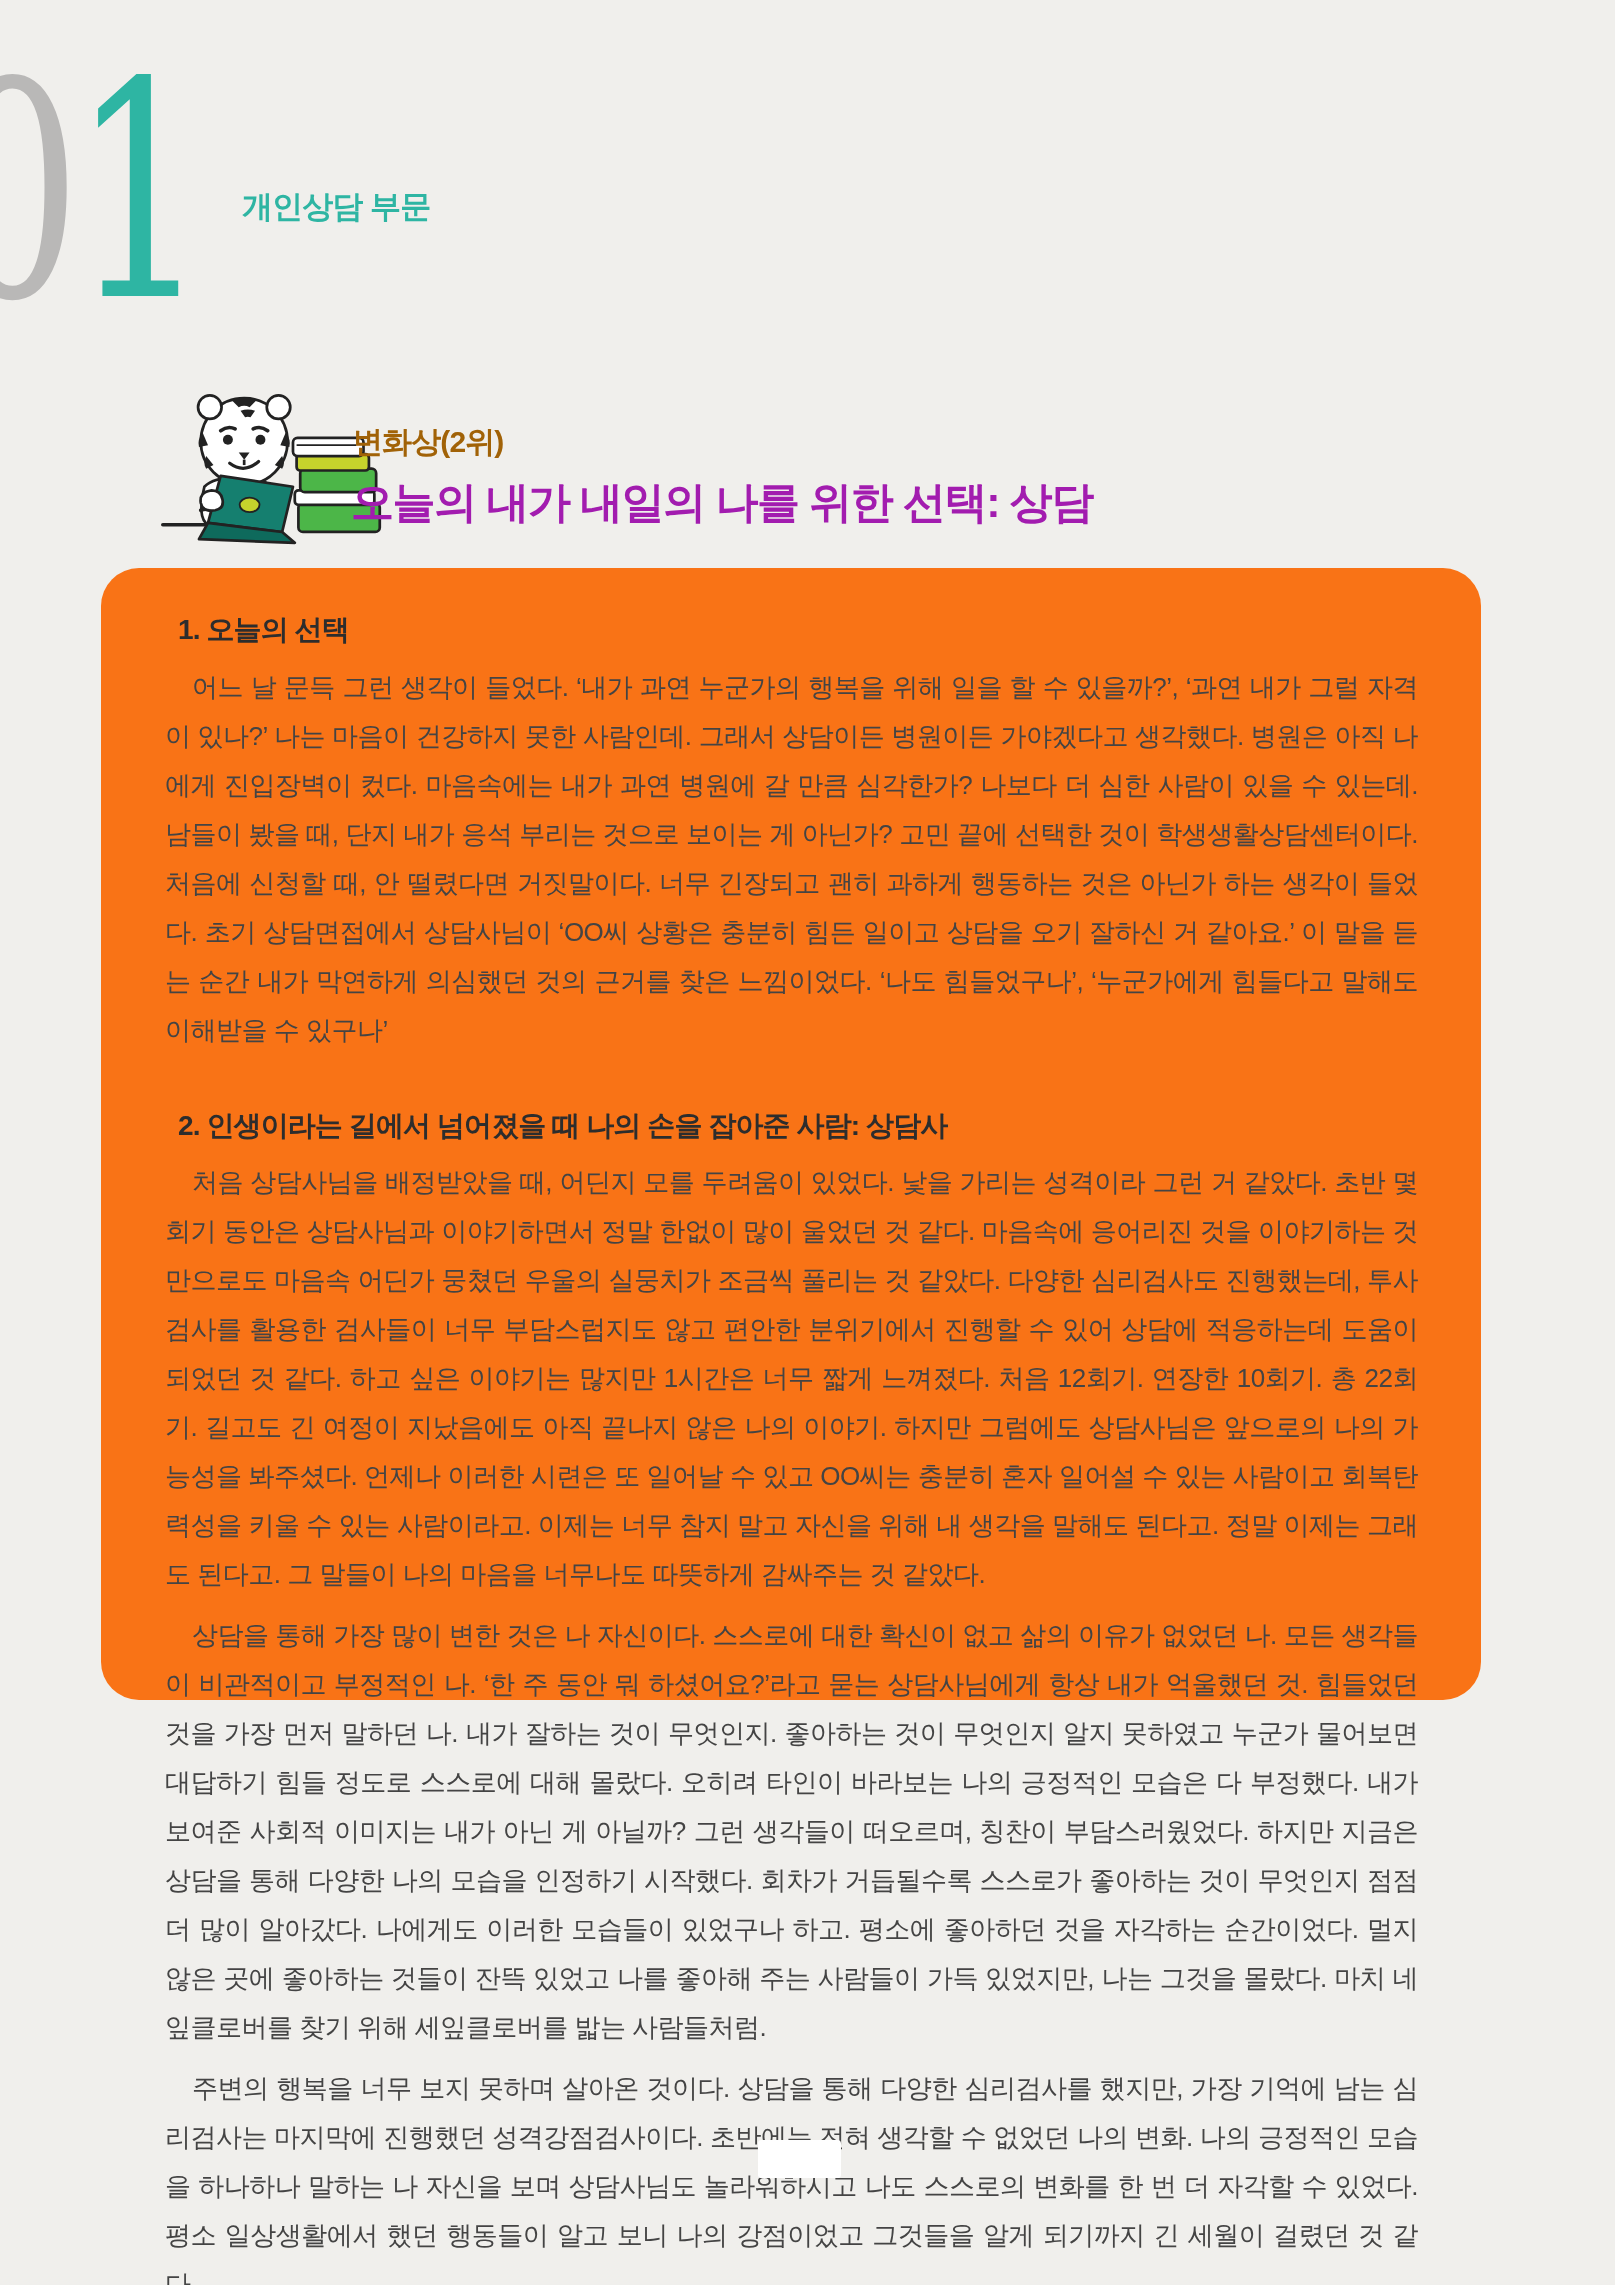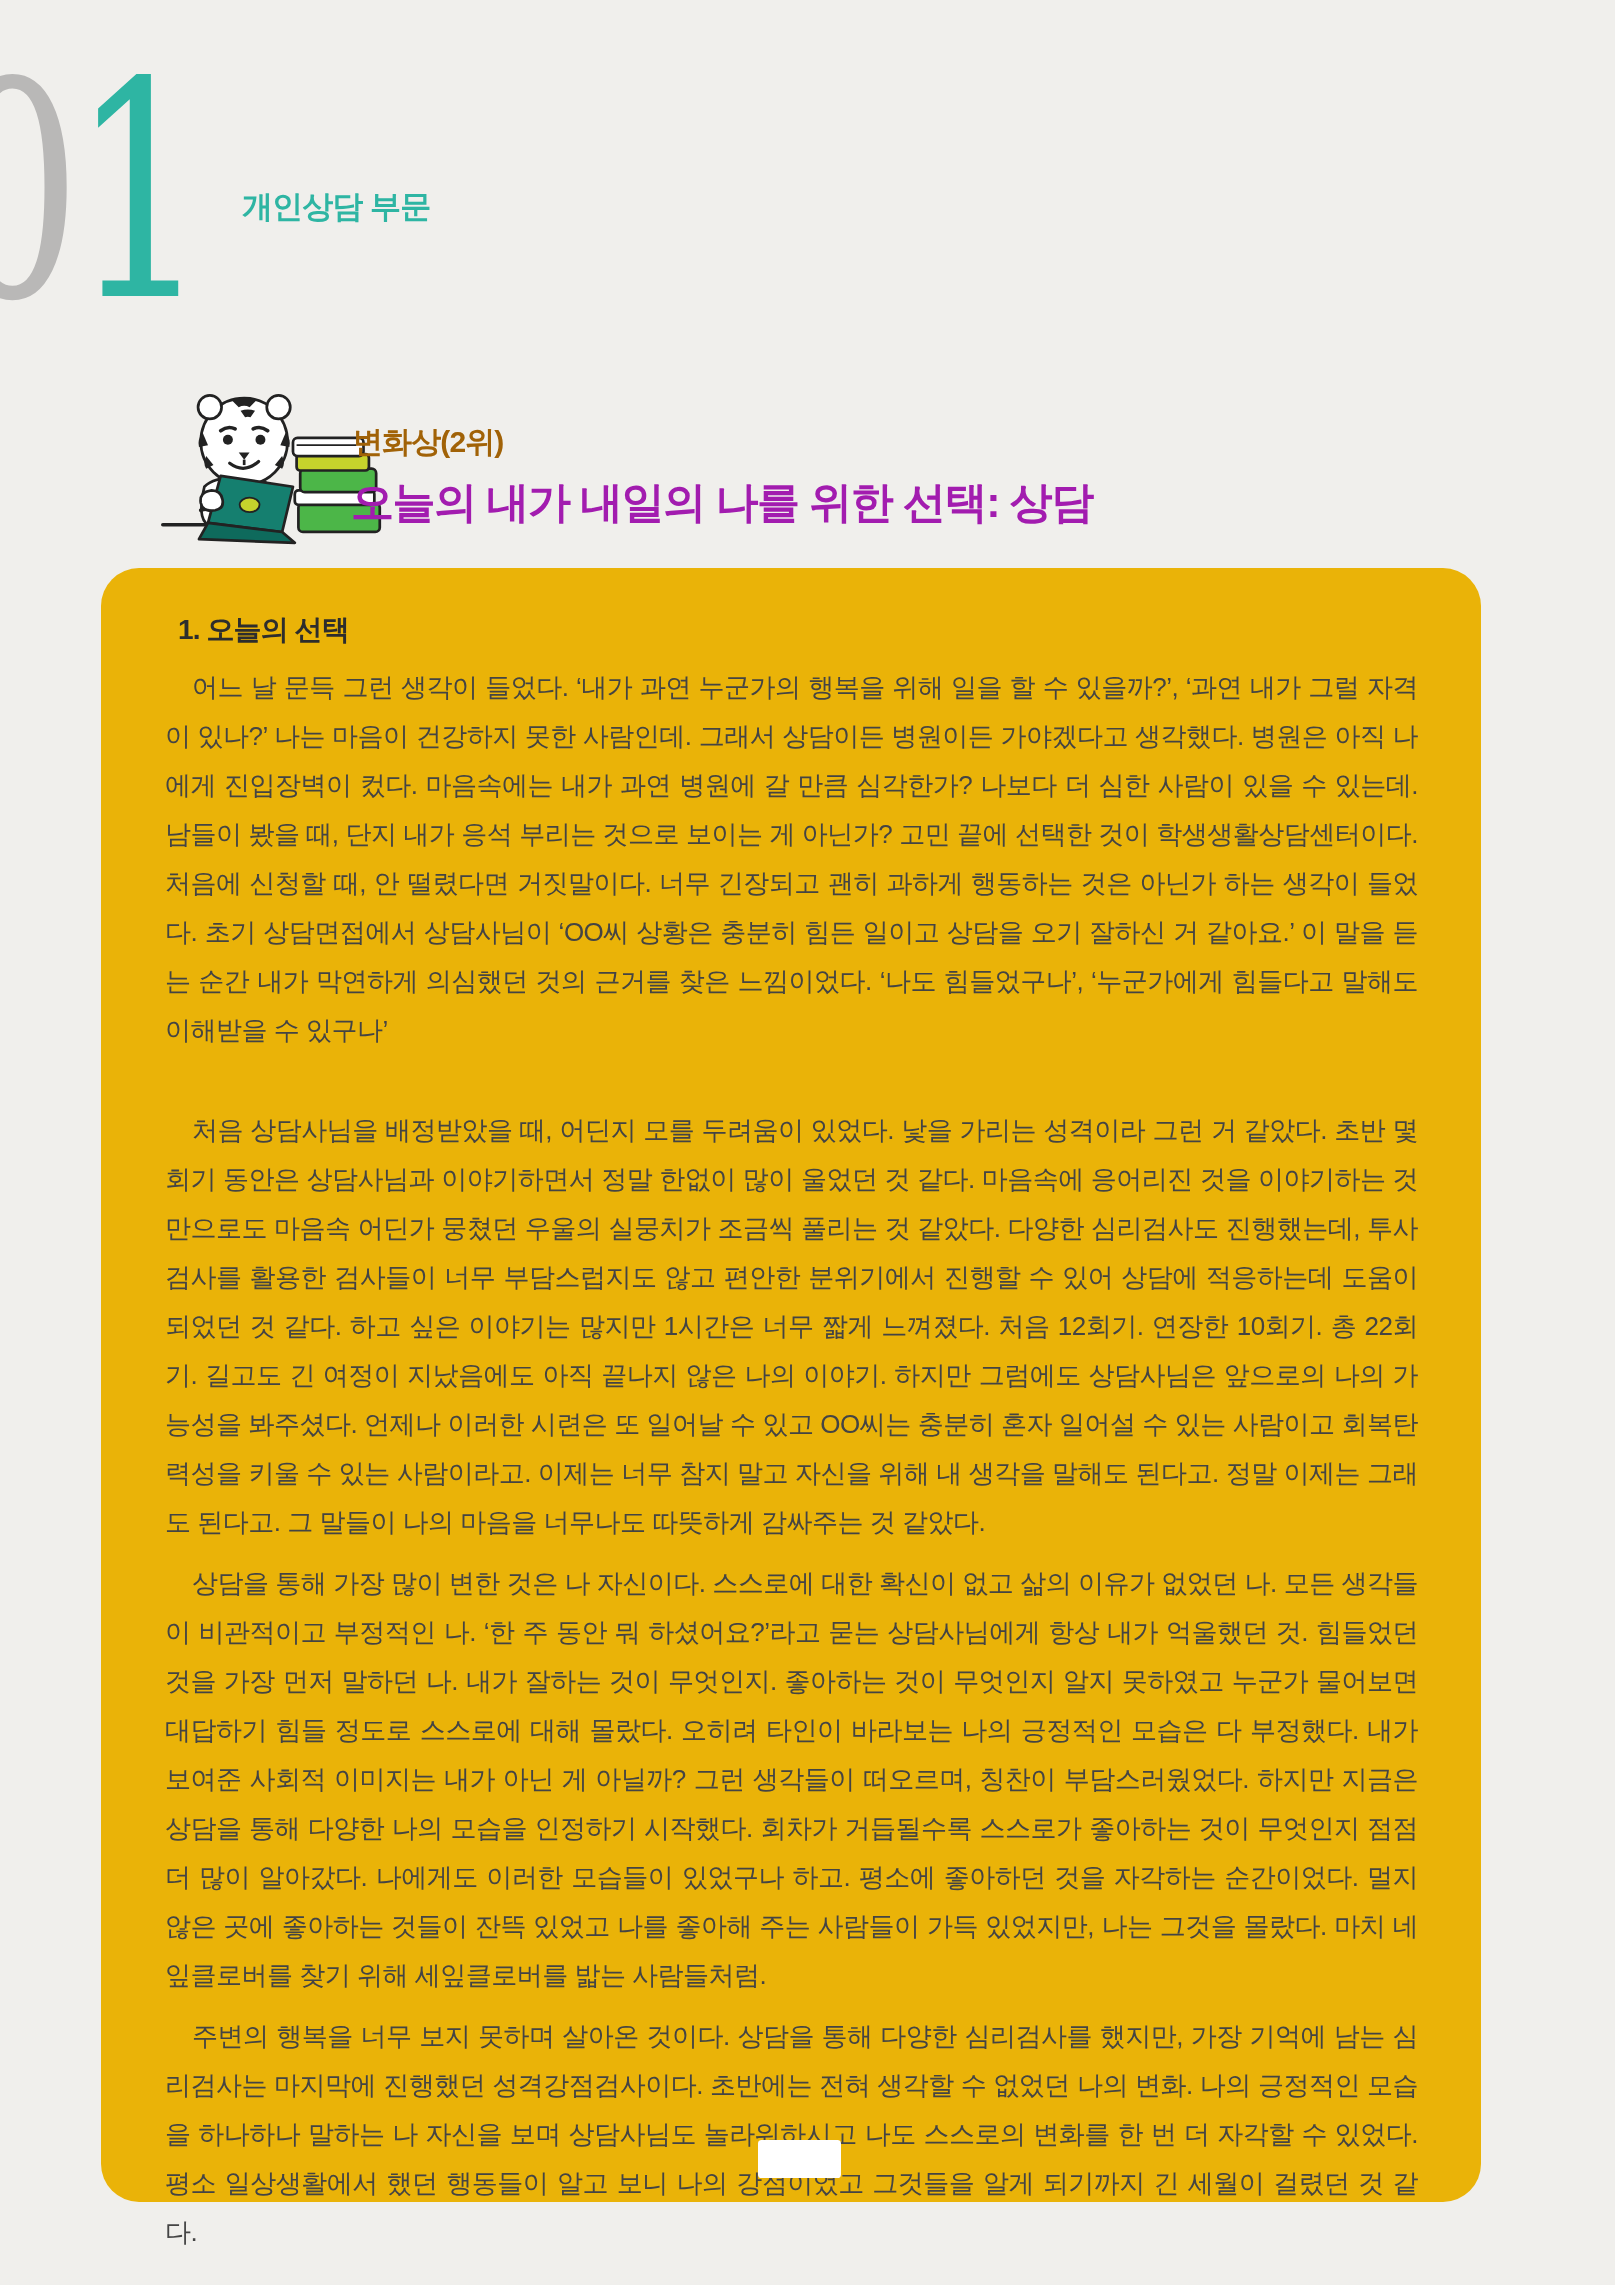--- a/index.html
+++ b/index.html
@@ -29,22 +29,22 @@
     position:absolute;left:353px;top:422px;
     font-size:30px;font-weight:bold;color:#a16207;letter-spacing:-0.9px;
   }
   .essay-title{
     position:absolute;left:351px;top:474px;
     font-size:43px;font-weight:bold;color:#a21caf;letter-spacing:-1.4px;
     white-space:nowrap;
   }
   
   .card{
-    position:absolute;left:101px;top:568px;width:1380px;height:1634px;
-    background:#eab308;border-radius:38px;
+    position:absolute;left:101px;top:568px;width:1380px;height:1132px;
+    background:#f97316;border-radius:38px;
     box-sizing:border-box;padding:42px 51px 0 52px;
   }
   .section + .section{margin-top:51px;}
   .section-heading{
     font-size:28px;font-weight:bold;color:#2d2d2d;letter-spacing:-0.9px;
     padding-left:25px;margin:0 0 12.7px 0;line-height:40px;
   }
   .para{
     margin:12px;font-size:26px;color:#444444;line-height:49px;
     text-align:justify;text-indent:27px;letter-spacing:-0.5px;
@@ -109,20 +109,21 @@
 
 <div class="award-label">변화상(2위)</div>
 <div class="essay-title">오늘의 내가 내일의 나를 위한 선택: 상담</div>
 
 <div class="card">
   <div class="section">
     <h3 class="section-heading">1. 오늘의 선택</h3>
     <p class="para">어느 날 문득 그런 생각이 들었다. ‘내가 과연 누군가의 행복을 위해 일을 할 수 있을까?’, ‘과연 내가 그럴 자격이 있나?’ 나는 마음이 건강하지 못한 사람인데. 그래서 상담이든 병원이든 가야겠다고 생각했다. 병원은 아직 나에게 진입장벽이 컸다. 마음속에는 내가 과연 병원에 갈 만큼 심각한가? 나보다 더 심한 사람이 있을 수 있는데. 남들이 봤을 때, 단지 내가 응석 부리는 것으로 보이는 게 아닌가? 고민 끝에 선택한 것이 학생생활상담센터이다. 처음에 신청할 때, 안 떨렸다면 거짓말이다. 너무 긴장되고 괜히 과하게 행동하는 것은 아닌가 하는 생각이 들었다. 초기 상담면접에서 상담사님이 ‘OO씨 상황은 충분히 힘든 일이고 상담을 오기 잘하신 거 같아요.’ 이 말을 듣는 순간 내가 막연하게 의심했던 것의 근거를 찾은 느낌이었다. ‘나도 힘들었구나’, ‘누군가에게 힘들다고 말해도 이해받을 수 있구나’</p>
   </div>
   <div class="section">
+    <h3 class="section-heading">2. 인생이라는 길에서 넘어졌을 때 나의 손을 잡아준 사람: 상담사</h3>
     <p class="para">처음 상담사님을 배정받았을 때, 어딘지 모를 두려움이 있었다. 낯을 가리는 성격이라 그런 거 같았다. 초반 몇 회기 동안은 상담사님과 이야기하면서 정말 한없이 많이 울었던 것 같다. 마음속에 응어리진 것을 이야기하는 것만으로도 마음속 어딘가 뭉쳤던 우울의 실뭉치가 조금씩 풀리는 것 같았다. 다양한 심리검사도 진행했는데, 투사검사를 활용한 검사들이 너무 부담스럽지도 않고 편안한 분위기에서 진행할 수 있어 상담에 적응하는데 도움이 되었던 것 같다. 하고 싶은 이야기는 많지만 1시간은 너무 짧게 느껴졌다. 처음 12회기. 연장한 10회기. 총 22회기. 길고도 긴 여정이 지났음에도 아직 끝나지 않은 나의 이야기. 하지만 그럼에도 상담사님은 앞으로의 나의 가능성을 봐주셨다. 언제나 이러한 시련은 또 일어날 수 있고 OO씨는 충분히 혼자 일어설 수 있는 사람이고 회복탄력성을 키울 수 있는 사람이라고. 이제는 너무 참지 말고 자신을 위해 내 생각을 말해도 된다고. 정말 이제는 그래도 된다고. 그 말들이 나의 마음을 너무나도 따뜻하게 감싸주는 것 같았다.</p>
     <p class="para">상담을 통해 가장 많이 변한 것은 나 자신이다. 스스로에 대한 확신이 없고 삶의 이유가 없었던 나. 모든 생각들이 비관적이고 부정적인 나. ‘한 주 동안 뭐 하셨어요?’라고 묻는 상담사님에게 항상 내가 억울했던 것. 힘들었던 것을 가장 먼저 말하던 나. 내가 잘하는 것이 무엇인지. 좋아하는 것이 무엇인지 알지 못하였고 누군가 물어보면 대답하기 힘들 정도로 스스로에 대해 몰랐다. 오히려 타인이 바라보는 나의 긍정적인 모습은 다 부정했다. 내가 보여준 사회적 이미지는 내가 아닌 게 아닐까? 그런 생각들이 떠오르며, 칭찬이 부담스러웠었다. 하지만 지금은 상담을 통해 다양한 나의 모습을 인정하기 시작했다. 회차가 거듭될수록 스스로가 좋아하는 것이 무엇인지 점점 더 많이 알아갔다. 나에게도 이러한 모습들이 있었구나 하고. 평소에 좋아하던 것을 자각하는 순간이었다. 멀지 않은 곳에 좋아하는 것들이 잔뜩 있었고 나를 좋아해 주는 사람들이 가득 있었지만, 나는 그것을 몰랐다. 마치 네잎클로버를 찾기 위해 세잎클로버를 밟는 사람들처럼.</p>
     <p class="para">주변의 행복을 너무 보지 못하며 살아온 것이다. 상담을 통해 다양한 심리검사를 했지만, 가장 기억에 남는 심리검사는 마지막에 진행했던 성격강점검사이다. 초반에는 전혀 생각할 수 없었던 나의 변화. 나의 긍정적인 모습을 하나하나 말하는 나 자신을 보며 상담사님도 놀라워하시고 나도 스스로의 변화를 한 번 더 자각할 수 있었다. 평소 일상생활에서 했던 행동들이 알고 보니 나의 강점이었고 그것들을 알게 되기까지 긴 세월이 걸렸던 것 같다.</p>
   </div>
 </div>
 
 <div class="page-tab"></div>
 
 
 </body></html>

